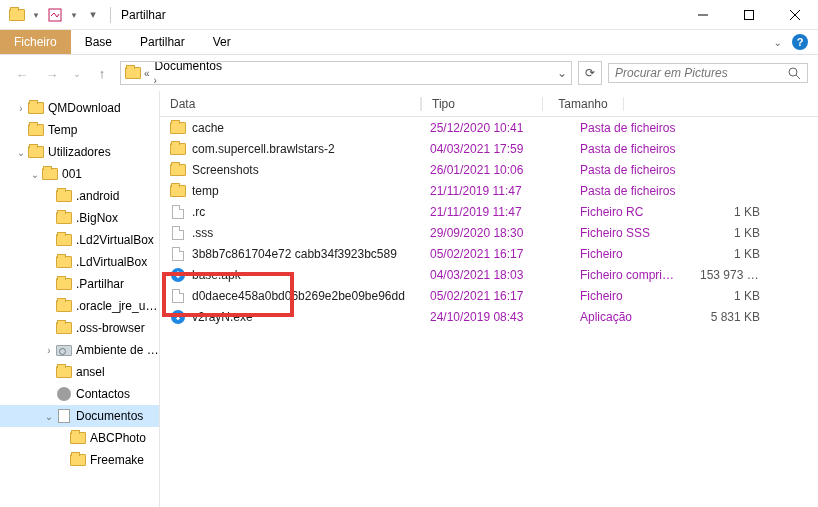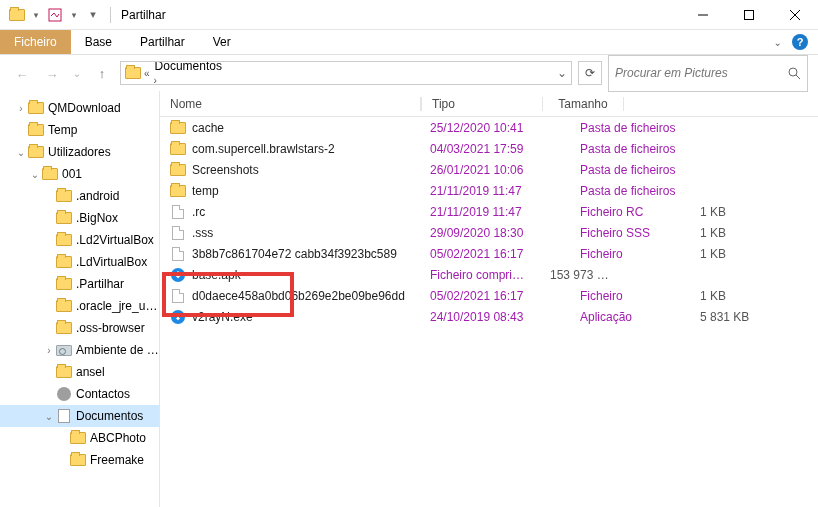--- a/index.html
+++ b/index.html
@@ -23,21 +23,21 @@
 
   
   .addr-row { height: 36px; display: flex; align-items: center; padding: 0 10px; gap: 6px; }
   .nav-btn { width: 24px; height: 24px; display: flex; align-items: center; justify-content: center; color: #666; border-radius: 2px; font-size: 13px; text-align:center;}
   .nav-btn.disabled { color: #b3b3b3; }
   .addr-box { flex: 1; height: 24px; border: 1px solid #ccc; display: flex; align-items: center; padding: 0 4px; gap: 2px; overflow: hidden; }
   .crumb { display: flex; align-items: center; gap: 2px; padding: 0 2px; white-space: nowrap; }
   .crumb-sep { color: #555; font-size: 10px; padding: 0 1px; }
   .addr-tail { margin-left: auto; display: flex; align-items: center; gap: 4px; color: #666; }
   .refresh-box { width:24px; height:24px; border:1px solid #ccc; display:flex; align-items:center; justify-content:center; color:#555;}
-  .search-box { width: 200px; height: 37px; border: 1px solid #ccc; display: flex; align-items: center; padding: 0 6px; color: #777; }
+  .search-box { width: 200px; height: 20px; border: 1px solid #ccc; display: flex; align-items: center; padding: 0 6px; color: #777; }
   .search-box input { border: none; outline: none; flex: 1; font-size: 12px; font-style: italic; color: #777; background: transparent; }
   .search-box .icon { color: #555; }
 
   
   .split { display: flex; height: calc(100% - 30px - 25px - 36px); }
 
   
   .tree { width: 160px; border-right: 1px solid #e5e5e5; padding: 6px 0; overflow: hidden; }
   .tree-item { display: flex; align-items: center; height: 22px; white-space: nowrap; }
   .tw { width: 14px; text-align: center; color: #7a7a7a; font-size: 10px; flex: none; }
@@ -53,21 +53,21 @@
   .contacts-ico{width:14px;height:14px;border-radius:50%;background:#9e9e9e;position:relative;}
   .doc-ico{width:12px;height:14px;background:#fff;border:1px solid #9e9e9e;position:relative;}
 
   
   .files { flex: 1; overflow: hidden; position: relative; }
   .columns { display: flex; align-items: center; height: 26px; border-bottom: 1px solid #e5e5e5; color: #4a4a4a; font-size: 12px; }
   .col { padding: 0 10px; }
   .c-name { width: 260px; }
   .c-date { width: 150px; }
   .c-type { width: 120px; }
-  .c-size { width: 80px; text-align: left; }
+  .c-size { width: 80px; text-align: right; }
   .col-divider { width:1px; height:14px; background:#e5e5e5; }
 
   .row { display: flex; align-items: center; height: 21px; }
   .row .cell { padding: 0 10px; white-space: nowrap; overflow: hidden; text-overflow: ellipsis; color: #202020; }
   .row .c-name { display: flex; align-items: center; gap: 6px; }
   .row .c-type, .row .c-date { color: #a21caf; }
   .row .c-size { color: #555; }
 
   .file-icon { width:16px; height:16px; display:inline-flex; align-items:center; justify-content:center; flex:none; }
   .file-blank { width:12px; height:14px; background:#fff; border:1px solid #b3b3b3; position:relative;}
@@ -321,21 +321,21 @@
         <span class="tw"></span>
         <span class="folder-icon">
           <div class="fld"></div>
         </span>
         <span class="tree-label">Freemake</span>
       </div>
     </div>
 
   <div class="files">
     <div class="columns">
-      <div class="col c-name">Nome</div>
+      <div class="col c-name">Data</div>
         <div class="col-divider"></div>
         <div class="col-divider"></div>
       <div class="col c-type">Tipo</div>
         <div class="col-divider"></div>
       <div class="col c-size" style="text-align:center">Tamanho</div>
         <div class="col-divider"></div>
     </div>
     <div id="rows" style="position:relative;">
       <div class="highlight-box" id="hl" style="top: 155px; left: 2px; width: 132px; height: 45px;"></div>
     <div class="row">
@@ -415,20 +415,21 @@
           <div class="cell c-type">Ficheiro</div>
           <div class="cell c-size">1 KB</div>
         </div>
         <div class="row">
           <div class="cell c-name">
             <span class="file-icon">
               <div class="apk-icon">⬇</div>
             </span>
             <span>base.apk</span>
           </div>
+          <div class="cell c-date">04/03/2021 18:03</div>
           <div class="cell c-type">Ficheiro comprimi...</div>
           <div class="cell c-size">153 973 KB</div>
         </div>
         <div class="row">
           <div class="cell c-name">
             <span class="file-icon">
               <div class="file-blank"></div>
             </span>
             <span>d0daece458a0bd06b269e2be09be96dd</span>
           </div>

